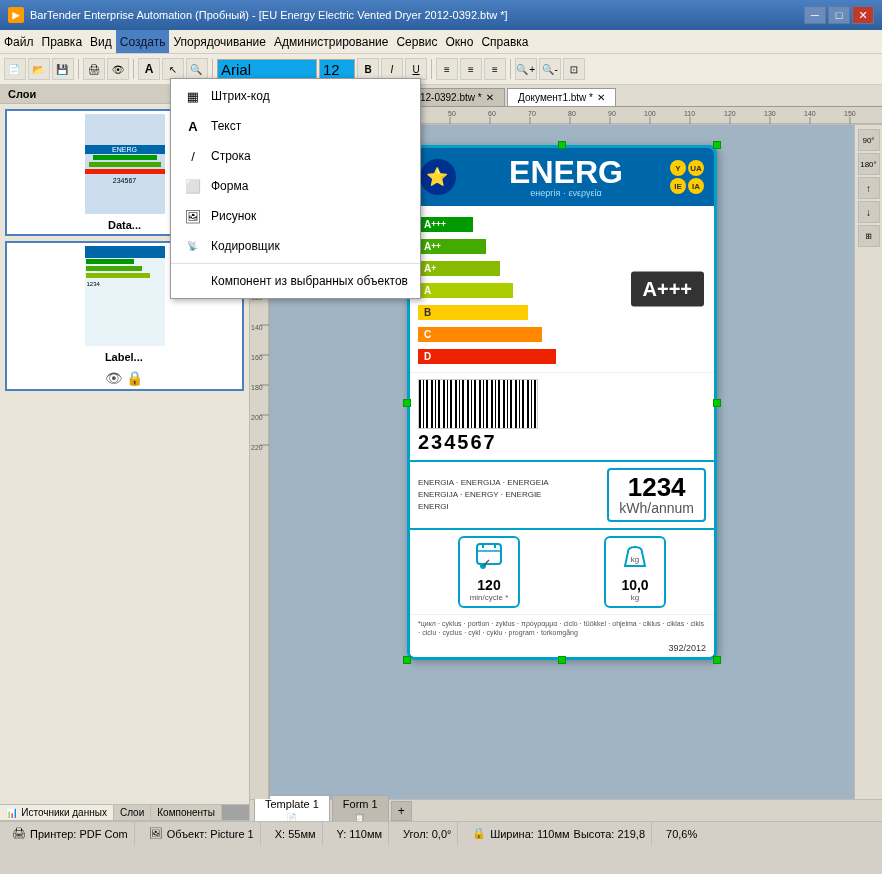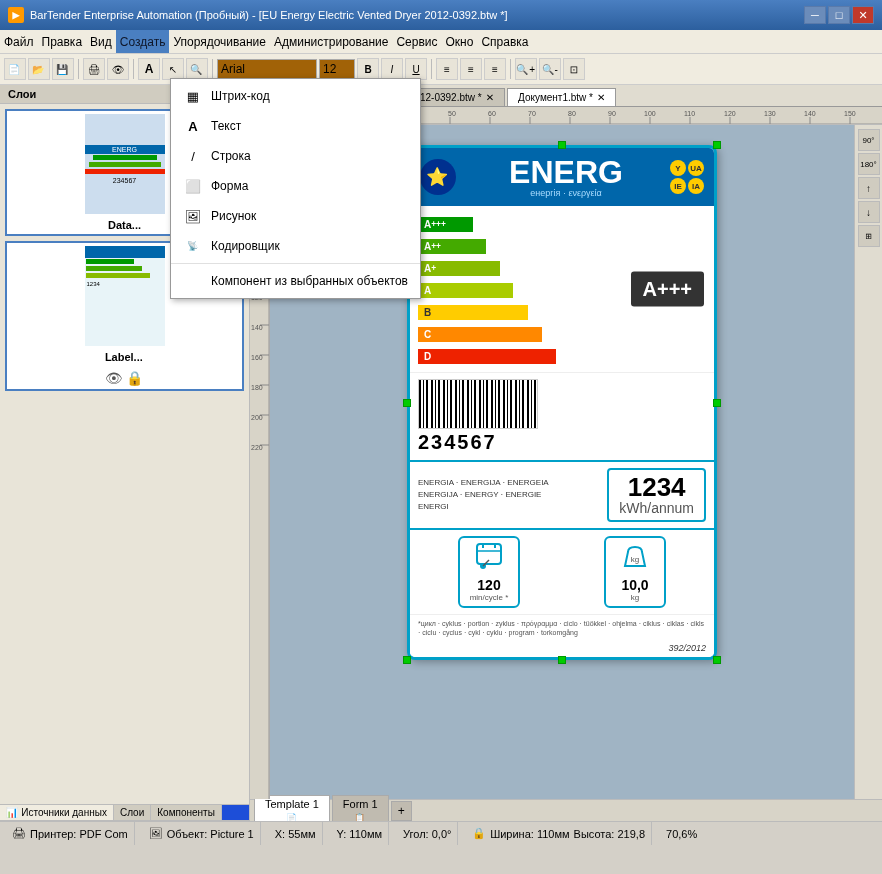--- a/index.html
+++ b/index.html
@@ -54,21 +54,21 @@
     }
     .tb-btn {
       width: 22px; height: 22px;
       background: #e8e4d8;
       border: 1px solid #ccc;
       display: flex; align-items: center; justify-content: center;
       cursor: pointer;
       font-size: 10px;
     }
     .tb-sep { width: 1px; height: 20px; background: #bbb; margin: 0 2px; }
-    .tb-input { height: 20px; border: 1px solid #aaa; background: #a16207; padding: 0 3px; font-size: 12px; }
+    .tb-input { height: 20px; border: 1px solid #aaa; background: #0ea5e9; padding: 0 3px; font-size: 15px; }
 
     
     .dropdown-menu {
       position: absolute;
       top: 78px;
       left: 170px;
       background: white;
       border: 1px solid #999;
       box-shadow: 2px 2px 6px rgba(0,0,0,0.3);
       z-index: 1000;
@@ -341,21 +341,21 @@
     .rt-btn {
       width: 22px; height: 22px;
       background: #d0ccc0;
       border: 1px solid #bbb;
       display: flex; align-items: center; justify-content: center;
       cursor: pointer; font-size: 10px;
     }
 
     .panel-bottom {
       border-top: 1px solid #bbb;
-      background: #1d4ed8;
+      background: #a3a3a3;
     }
     .panel-tabs {
       display: flex;
       border-bottom: 1px solid #bbb;
     }
     .ptab {
       padding: 3px 10px;
       font-size: 11px;
       cursor: pointer;
       background: #d0ccc0;
@@ -715,21 +715,21 @@
                 </div>
                 <div style="font-size:14px; font-weight:bold;">10,0</div>
                 <div style="font-size:8px; color:#555;">kg</div>
               </div>
 
             </div>
 
             <div style="font-size:7px; color:#555; padding:4px 8px; background:white; border-top:1px solid #eee; line-height:1.3;">
               <span>*цикл · cyklus · portion · zyklus · πρόγραμμα · ciclo · tüökkel · ohjelma · ciklus · ciklas · cikls · ciclu · cyclus · cykl · cyklu · program · torkomgång</span>
             </div>
-            <div style="font-size:9px; text-align:right; padding:2px 8px 4px; background:white; color:#333;font-style:italic;">392/2012</div>
+            <div style="font-size:9px; text-align:right; padding:2px 8px 4px; background:white; color:#333;">392/2012</div>
           </div>
         </div>
       </div>
 
       <div class="right-panel-tools">
         <div class="rt-btn" style="font-size:8px;">90°</div>
         <div class="rt-btn" style="font-size:8px;">180°</div>
         <div class="rt-btn">↑</div>
         <div class="rt-btn">↓</div>
         <div class="rt-btn" style="font-size:8px;">⊞</div>

